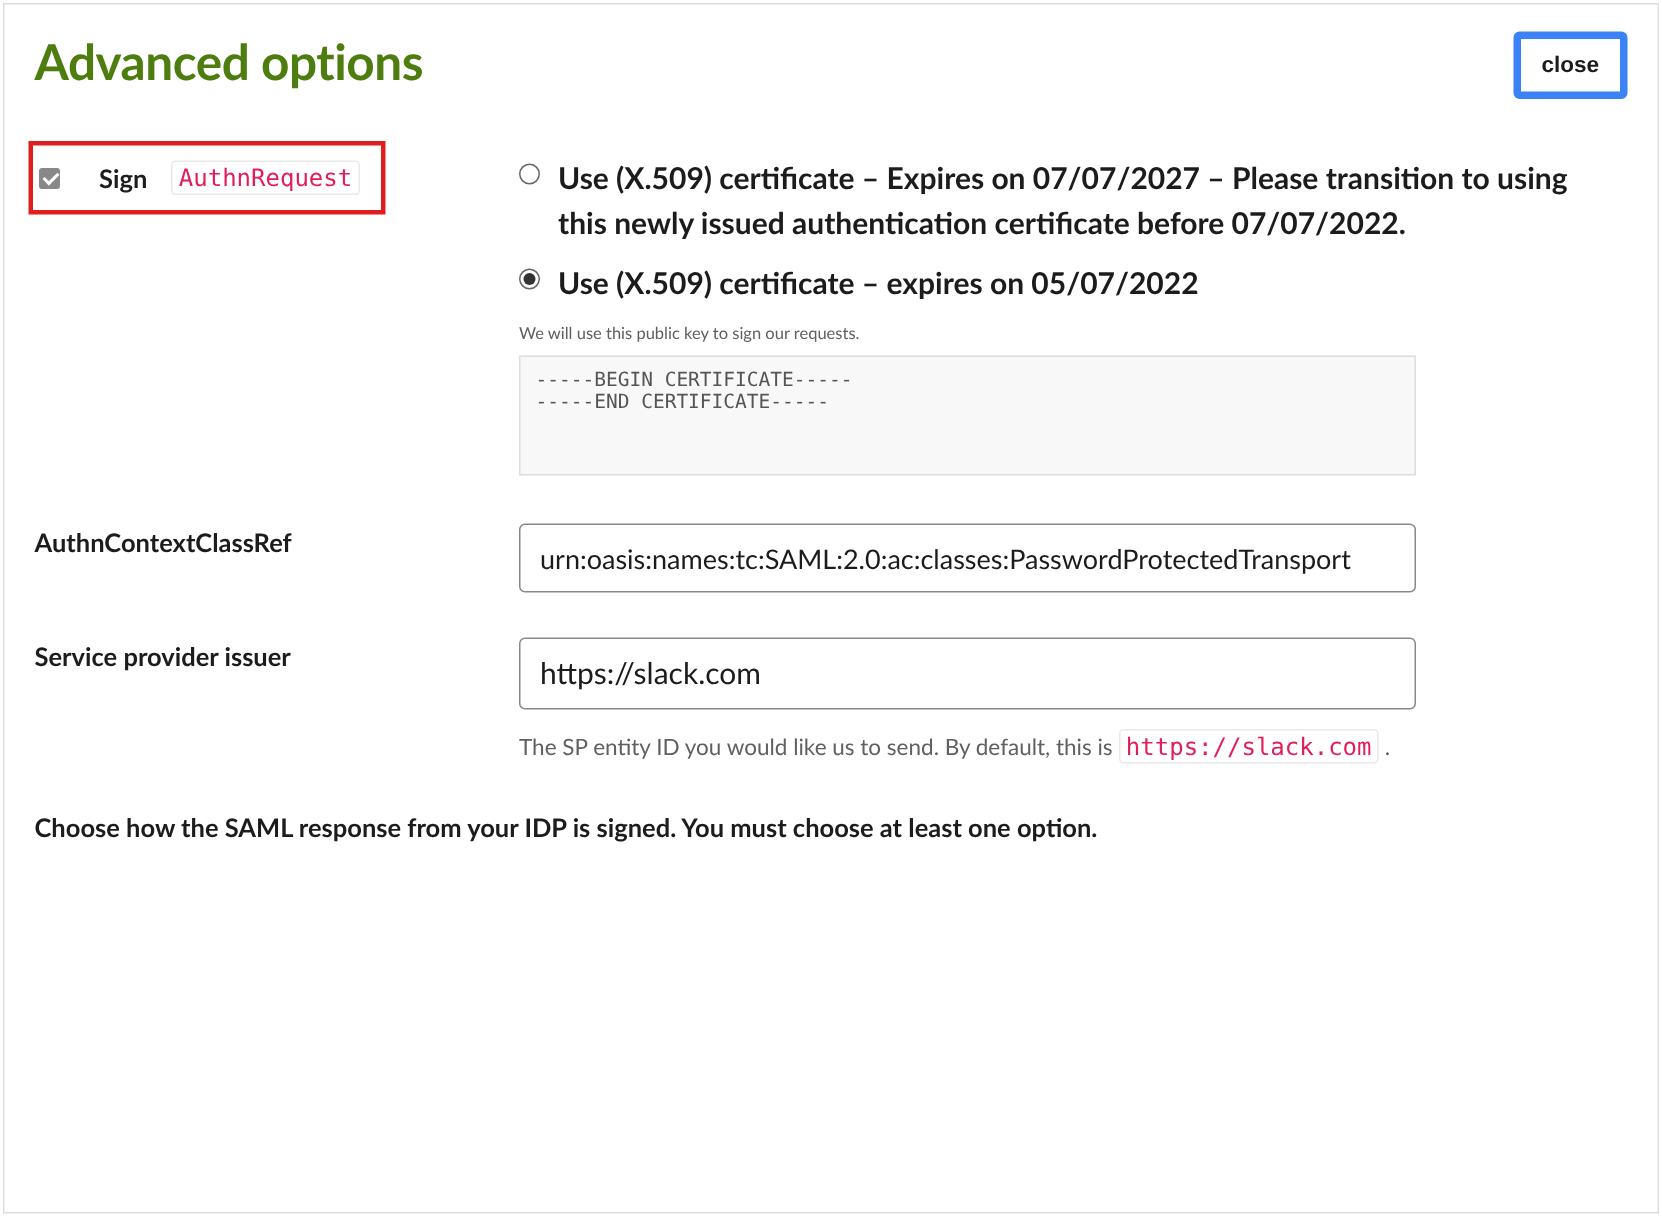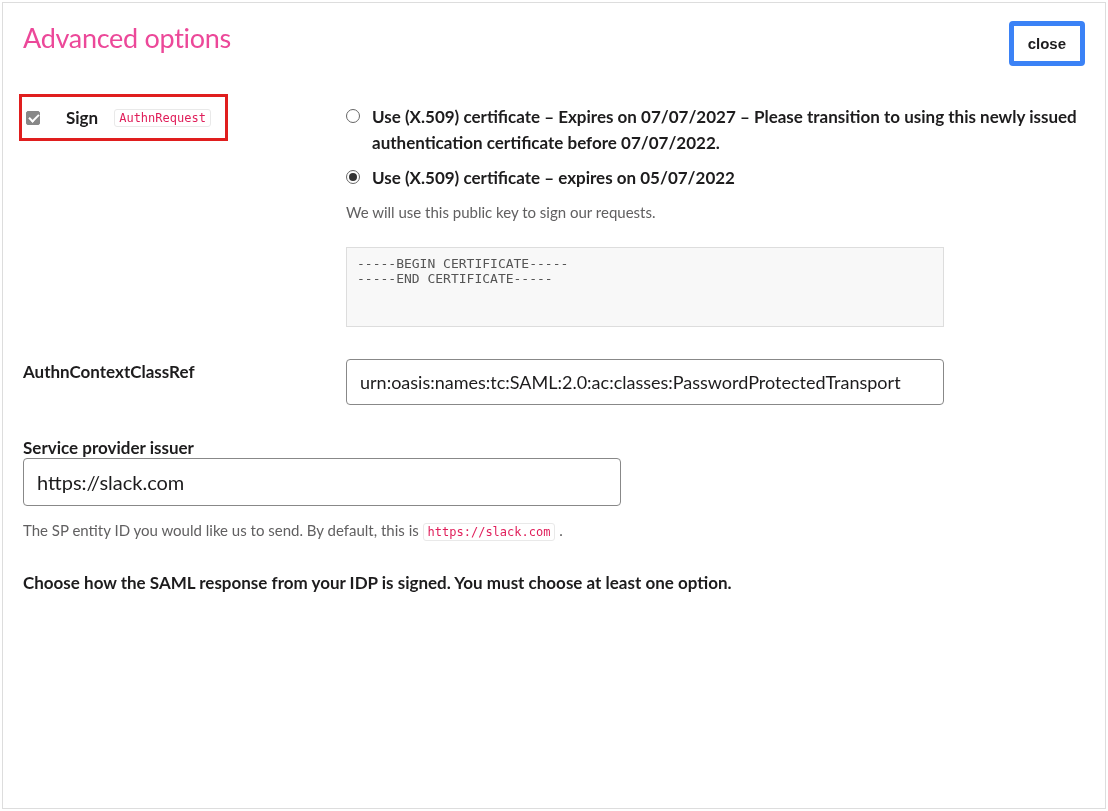--- a/index.html
+++ b/index.html
@@ -19,24 +19,24 @@
       padding: 18px 20px 20px 20px;
       position: relative;
     }
     .header-row {
       display: flex;
       justify-content: space-between;
       align-items: flex-start;
       margin-bottom: 38px;
     }
     .title {
-      font-size: 27px;
-      font-weight: 400;
+      font-size: 33px;
+      font-weight: 700;
       letter-spacing: -0.3px;
-      color: #ec4899;
+      color: #4d7c0f;
     }
     .close-btn {
       border: 5px solid #3b82f6;
       border-radius: 4px;
       background: #fff;
       font-size: 15px;
       font-weight: 700;
       padding: 9px 14px;
       cursor: pointer;
       color: #1d1c1d;
@@ -82,21 +82,21 @@
       left: 4px;
       top: 0px;
       width: 4px;
       height: 8px;
       border: solid #fff;
       border-width: 0 2px 2px 0;
       transform: rotate(45deg);
     }
     .code-tag {
       font-family: ui-monospace, "SFMono-Regular", Consolas, monospace;
-      font-size: 12px;
+      font-size: 16px;
       color: #e01e5a;
       background: #fff;
       border: 1px solid #e9e9e9;
       border-radius: 3px;
       padding: 1px 4px;
       font-weight: 400;
     }
     .highlight-box {
       border: 3px solid #e01e1e;
       display: inline-block;
@@ -130,39 +130,39 @@
     }
     .radio:checked::after {
       content: "";
       position: absolute;
       left: 2px; top: 2px;
       width: 8px; height: 8px;
       border-radius: 50%;
       background: #333;
     }
     .radio-label {
-      font-size: 17px;
+      font-size: 20px;
       font-weight: 700;
       line-height: 1.5;
       color: #1d1c1d;
     }
     .helper-text {
-      font-size: 15px;
+      font-size: 11px;
       color: #616061;
       margin-top: 10px;
       line-height: 1.55;
     }
     .cert-box {
       border: 1px solid #ddd;
       background: #f8f8f8;
       font-family: ui-monospace, "SFMono-Regular", Consolas, monospace;
       font-size: 13px;
       color: #555;
       padding: 8px 10px 0 10px;
-      margin-top: 23px;
+      margin-top: 6px;
       width: 598px;
       height: 80px;
       overflow-x: scroll;
       overflow-y: hidden;
       white-space: pre;
     }
     .text-input {
       width: 598px;
       font-size: 18px;
       padding: 11px 13px;
@@ -231,21 +231,21 @@
 
   <div class="row" style="margin-top:32px;">
     <div class="left-col">
       <div class="field-label">AuthnContextClassRef</div>
     </div>
     <div class="right-col">
       <input type="text" class="text-input" value="urn:oasis:names:tc:SAML:2.0:ac:classes:PasswordProtectedTransport" style="">
     </div>
   </div>
 
-  <div class="row" style="margin-top:25px;flex-direction:column;">
+  <div class="row" style="margin-top:25px;">
     <div class="left-col">
       <div class="field-label">Service provider issuer</div>
     </div>
     <div class="right-col">
       <input type="text" class="text-input text-input-lg" value="https://slack.com" style="">
       <div class="section-helper">
         <span>The SP entity ID you would like us to send. By default, this is </span>
         <span class="code-tag">https://slack.com</span>
         <span>.</span>
       </div>

